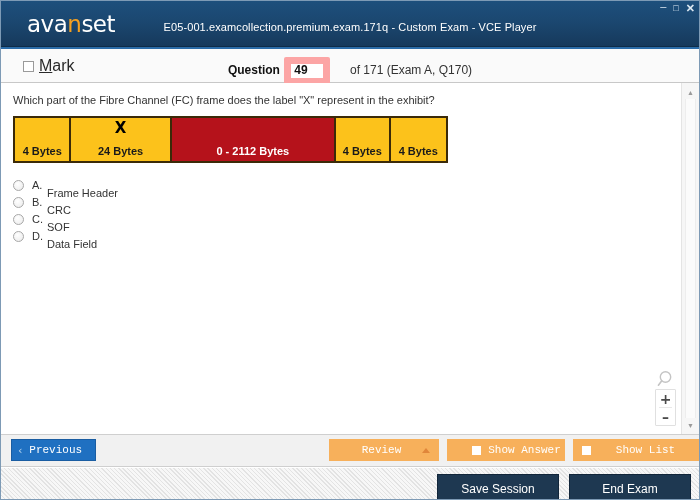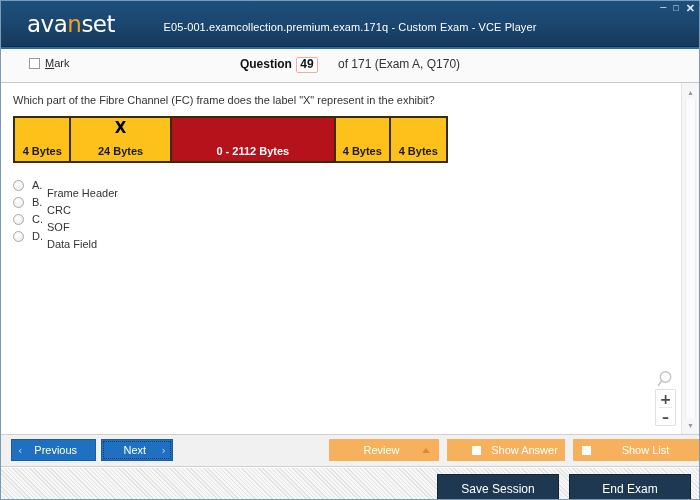--- a/index.html
+++ b/index.html
@@ -88,26 +88,26 @@
 
   
   .qbar {
     position: relative;
     height: 33px;
     background: #fafafa;
     border-bottom: 1px solid #c8c8c8;
   }
   .mark-wrap {
     position: absolute;
-    left: 28px;
+    left: 22px;
     top: 8px;
     display: flex;
     align-items: center;
     gap: 5px;
-    font-size: 11px;
+    font-size: 16px;
     color: #333333;
   }
   .checkbox {
     width: 11px;
     height: 11px;
     border: 1px solid #9a9a9a;
     background: #ffffff;
     box-sizing: border-box;
     display: inline-block;
   }
@@ -118,23 +118,23 @@
     position: absolute;
     left: 0; right: 0;
     top: 8px;
     text-align: center;
     font-size: 12px;
     color: #222222;
   }
   .qcount .qlabel { font-weight: bold; color: #111111; }
   .qnum-box {
     display: inline-block;
-    border: 1px solid #fca5a5;
+    border: 7px solid #fca5a5;
     border-radius: 2px;
-    padding: 0px 3px 1px 3px;
+    padding: 0px 15px 1px 3px;
     font-weight: bold;
     background: #ffffff;
     color: #111111;
     margin: 0 1px;
     line-height: 13px;
   }
   .qcount .rest { color: #333333; margin-left: 16px; }
 
   
   .content {
@@ -327,21 +327,21 @@
   }
   .btn-next {
     left: 100px;
     width: 72px;
     padding: 0 6px;
     justify-content: space-between;
     outline: 1px dotted #0d3e6e;
     outline-offset: -3px;
   }
   .chev { font-size: 11px; color: #b8d6f0; font-family: "DejaVu Sans", sans-serif; }
-  .btn-label { flex: 1; text-align: center; }
+  .btn-label { flex: 1; text-align: center; font-family: Liberation Mono, monospace; }
 
   .btn-orange {
     background: #f7b05b;
     color: #ffffff;
     border: none;
   }
   .btn-review {
     left: 328px;
     width: 110px;
     justify-content: space-between;
@@ -494,24 +494,20 @@
     </div>
   </div>
 
   <div class="navbar">
 
     <div class="btn btn-blue btn-prev">
       <span class="chev">‹</span>
       <span class="btn-label">Previous</span>
     </div>
 
-    <div class="btn btn-blue btn-next">
-      <span class="btn-label">Next</span>
-      <span class="chev">›</span>
-    </div>
 
     <div class="btn btn-orange btn-review">
       <span class="btn-label">Review</span>
       <span class="tri-up"></span>
     </div>
 
     <div class="btn btn-orange btn-showanswer">
       <span class="sqicon"></span>
       <span class="btn-label">Show Answer</span>
     </div>

